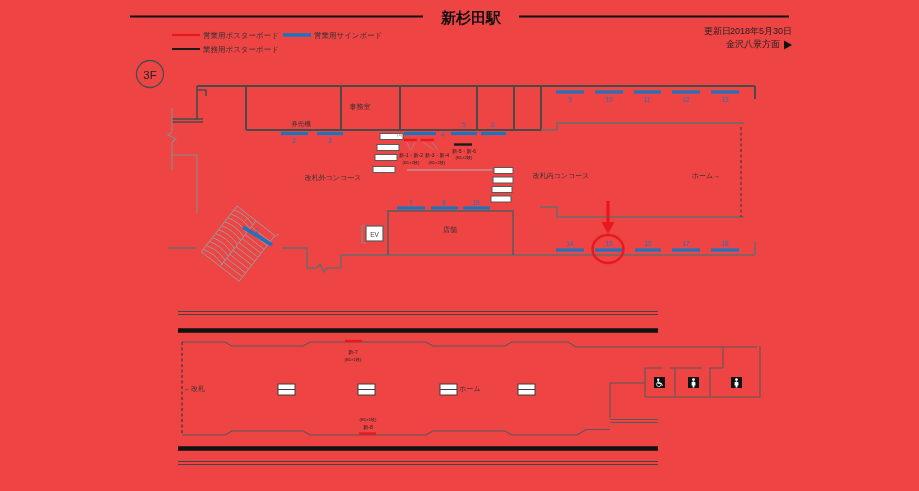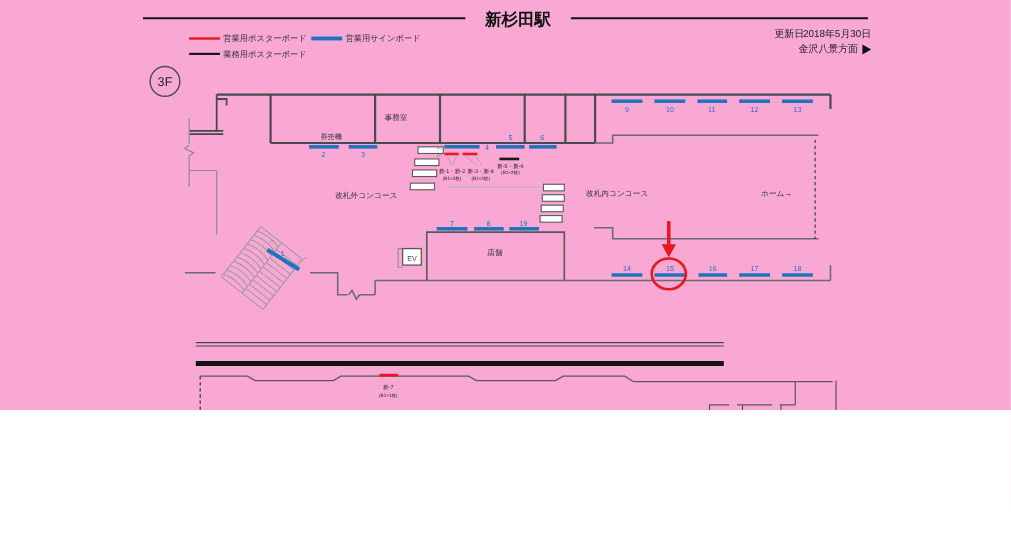--- a/index.html
+++ b/index.html
@@ -1,16 +1,16 @@
 <!DOCTYPE html>
 <html><head>
 <meta charset="utf-8">
 <style>
   html,body{margin:0;padding:0;background:#fff;}
-  .stage{position:relative;width:919px;height:373px;background:#f9a8d4;font-family:"Liberation Sans",sans-serif;overflow:hidden;text-decoration:underline;}
+  .stage{position:relative;width:919px;height:491px;background:#ef4444;font-family:"Liberation Sans",sans-serif;overflow:hidden;text-decoration:underline;}
   svg{position:absolute;left:0;top:0;}
   svg text{font-family:"Liberation Sans","DejaVu Sans",sans-serif;}
   .room{fill:#333;}
   .num{fill:#1e73be;}
   .tiny{fill:#777;}
   .plabel{fill:#222;}
 </style>
 </head>
 <body>
 

